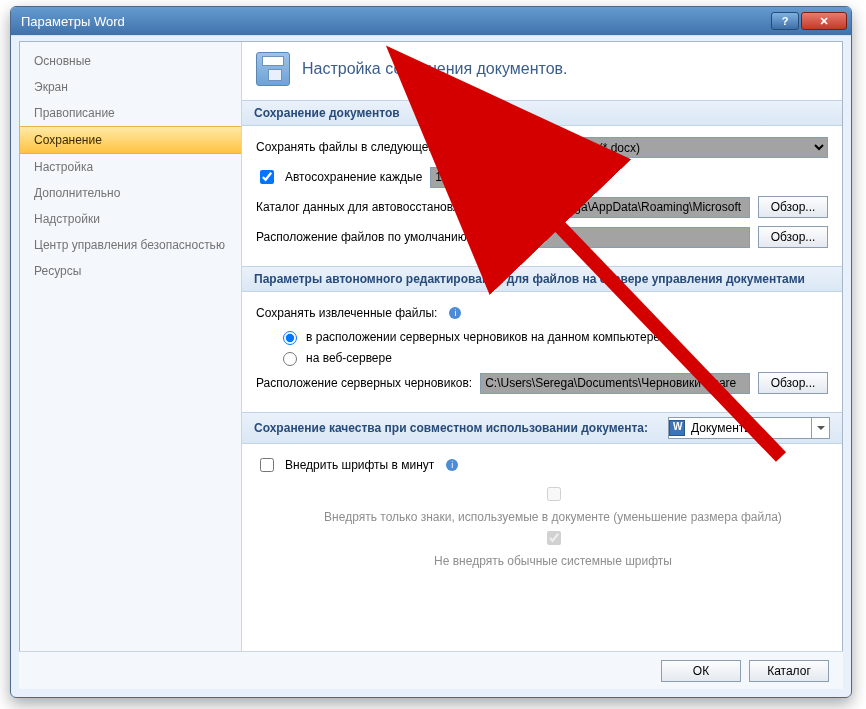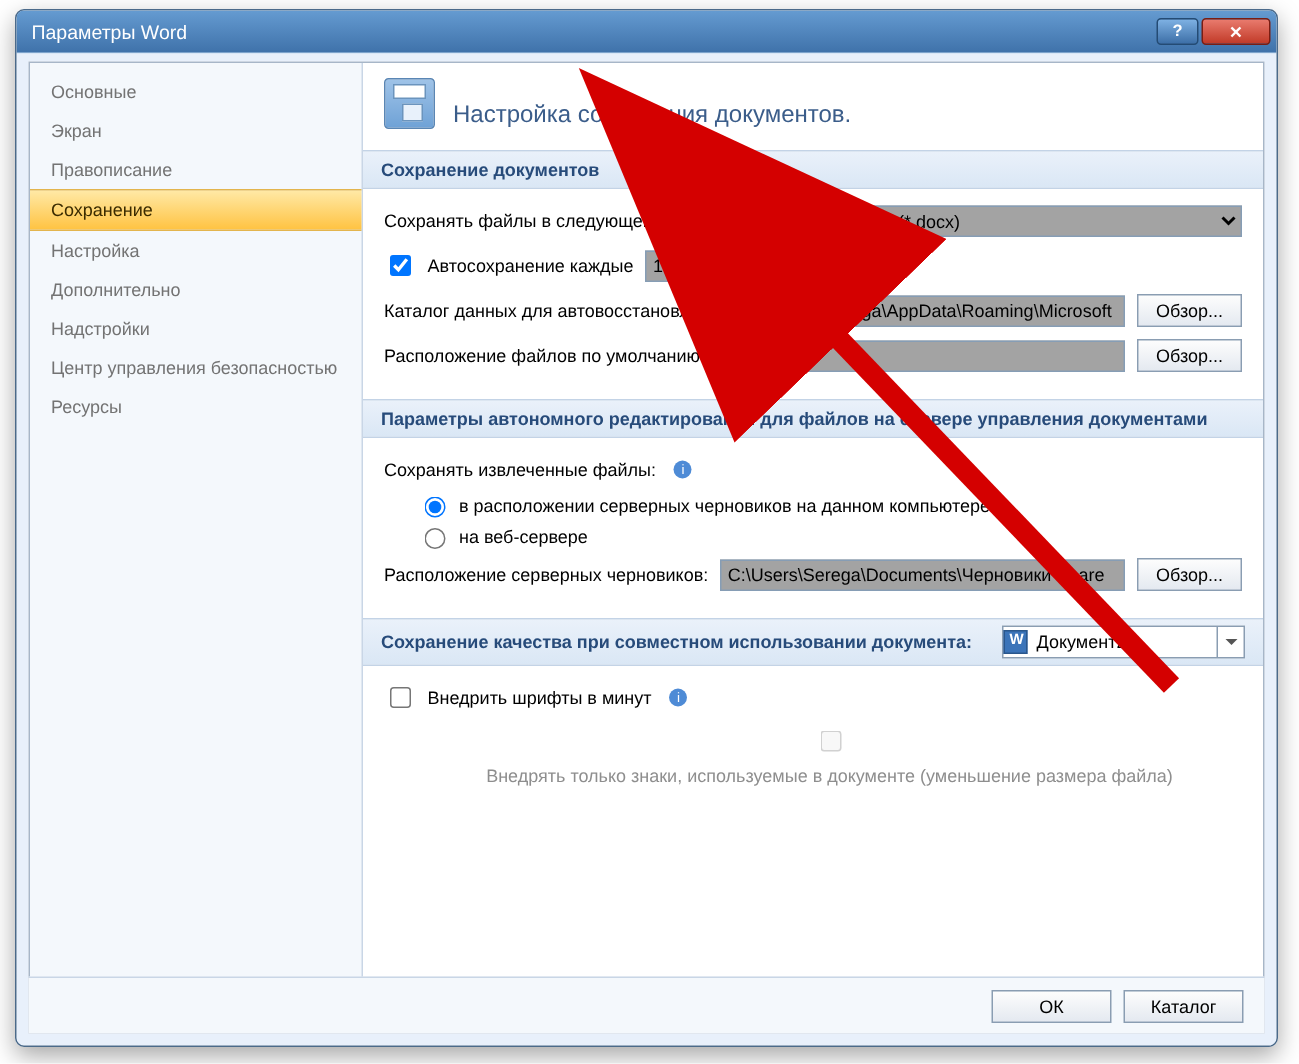--- a/index.html
+++ b/index.html
@@ -67,21 +67,21 @@
     border-bottom: 1px solid #e3b54d;
     color: #3b2b00;
   }
   .main {
     flex: 1;
     display: flex; flex-direction: column;
     overflow: hidden;
     position: relative;
   }
   .header-row {
-    display: flex; align-items: flex-end;
+    display: flex; align-items: center;
     padding: 10px 14px 14px 14px;
     gap: 12px;
   }
   .disk-icon {
     width: 34px; height: 34px;
     background: linear-gradient(#9fc3e8,#6fa2d6);
     border: 1px solid #5a86b4;
     border-radius: 3px;
     position: relative;
   }
@@ -250,20 +250,24 @@
         <div class="group-body">
           <div class="row" style="margin-left:0">
             <input type="checkbox" class="chk" style="">
             <span>Внедрить шрифты в минут</span>
             <span class="info-icn">i</span>
           </div>
           <div class="check-row disabled">
             <input type="checkbox" class="chk" disabled="" style="">
             <span>Внедрять только знаки, используемые в документе (уменьшение размера файла)</span>
           </div>
+          <div class="check-row disabled">
+            <input type="checkbox" class="chk" checked="" disabled="" style="">
+            <span>Не внедрять обычные системные шрифты</span>
+          </div>
         </div>
 
       </div>
     </div>
   </div>
 
   <div class="footer">
     <button class="btn">ОК</button>
     <button class="btn">Каталог</button>
   </div>

